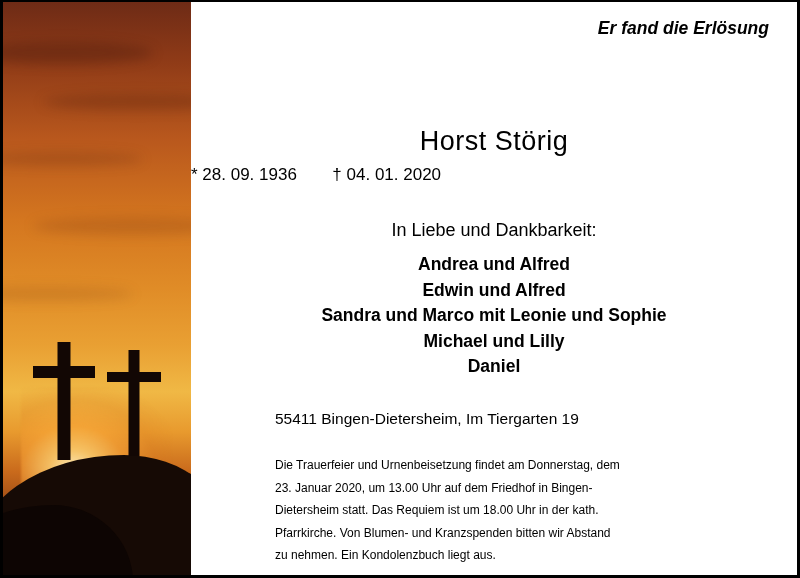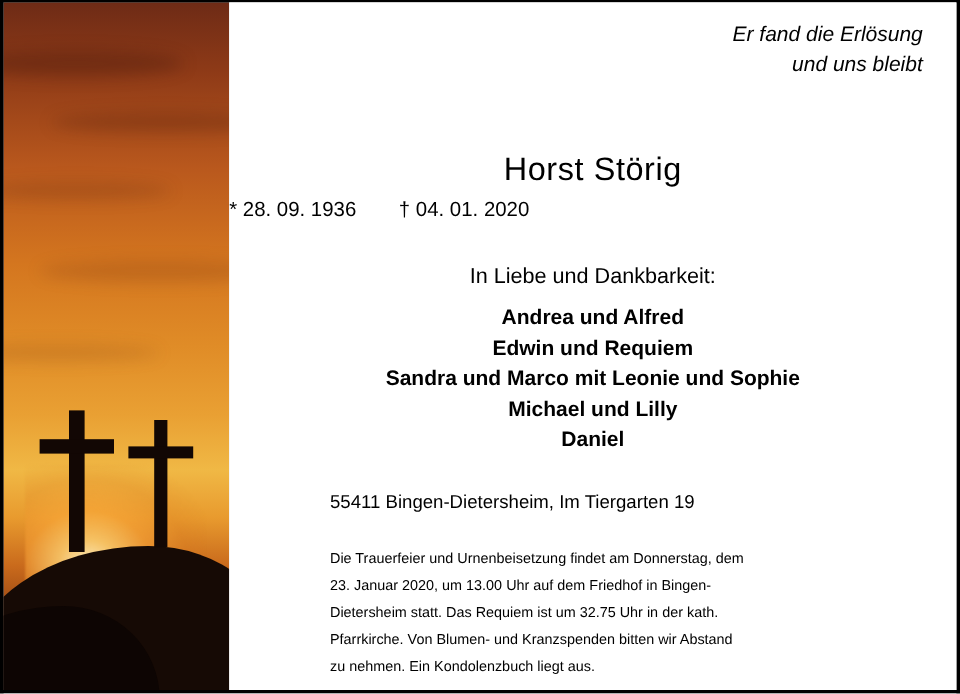--- a/index.html
+++ b/index.html
@@ -170,20 +170,21 @@
 
   .epitaph {
     position: absolute;
     right: 28px;
     top: 14px;
     text-align: right;
     font-style: italic;
     font-size: 17.5px;
     line-height: 25px;
     color: #000000;
+    font-weight: bold;
   }
 
   .name {
     position: absolute;
     left: 0;
     right: 0;
     top: 124px;
     text-align: center;
     font-size: 27px;
     letter-spacing: 0.5px;
@@ -266,45 +267,44 @@
     <div class="cross cross-small">
       <div class="v"></div>
       <div class="h"></div>
     </div>
   </div>
 
   <div class="text-panel">
 
     <div class="epitaph">
       <div>Er fand die Erlösung</div>
-      <div>und uns bleibt</div>
     </div>
 
     <div class="name">Horst Störig</div>
 
     <div class="dates">
       <span>* 28. 09. 1936</span>
       <span class="gap"></span>
       <span>† 04. 01. 2020</span>
     </div>
 
     <div class="dedication">In Liebe und Dankbarkeit:</div>
 
     <div class="survivors">
       <div>Andrea und Alfred</div>
-      <div>Edwin und Requiem</div>
+      <div>Edwin und Alfred</div>
       <div>Sandra und Marco mit Leonie und Sophie</div>
       <div>Michael und Lilly</div>
       <div>Daniel</div>
     </div>
 
     <div class="address">55411 Bingen-Dietersheim, Im Tiergarten 19</div>
 
     <div class="details">
       <div>Die Trauerfeier und Urnenbeisetzung findet am Donnerstag, dem</div>
       <div>23. Januar 2020, um 13.00 Uhr auf dem Friedhof in Bingen-</div>
-      <div>Dietersheim statt. Das Requiem ist um 32.75 Uhr in der kath.</div>
+      <div>Dietersheim statt. Das Requiem ist um 18.00 Uhr in der kath.</div>
       <div>Pfarrkirche. Von Blumen- und Kranzspenden bitten wir Abstand</div>
       <div>zu nehmen. Ein Kondolenzbuch liegt aus.</div>
     </div>
 
   </div>
 </div>
 
 </body></html>

